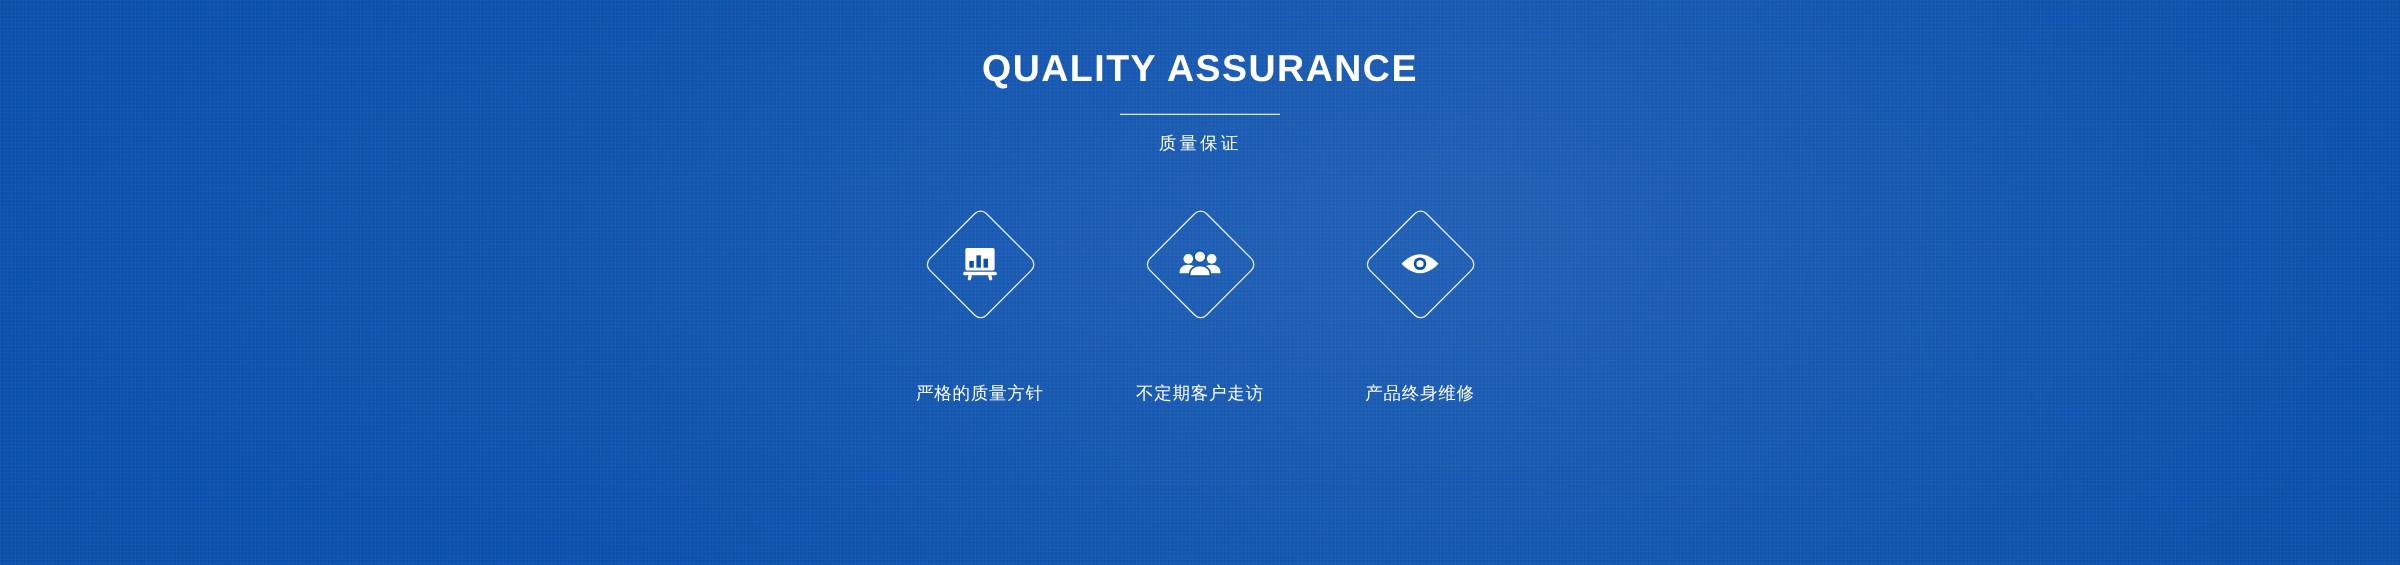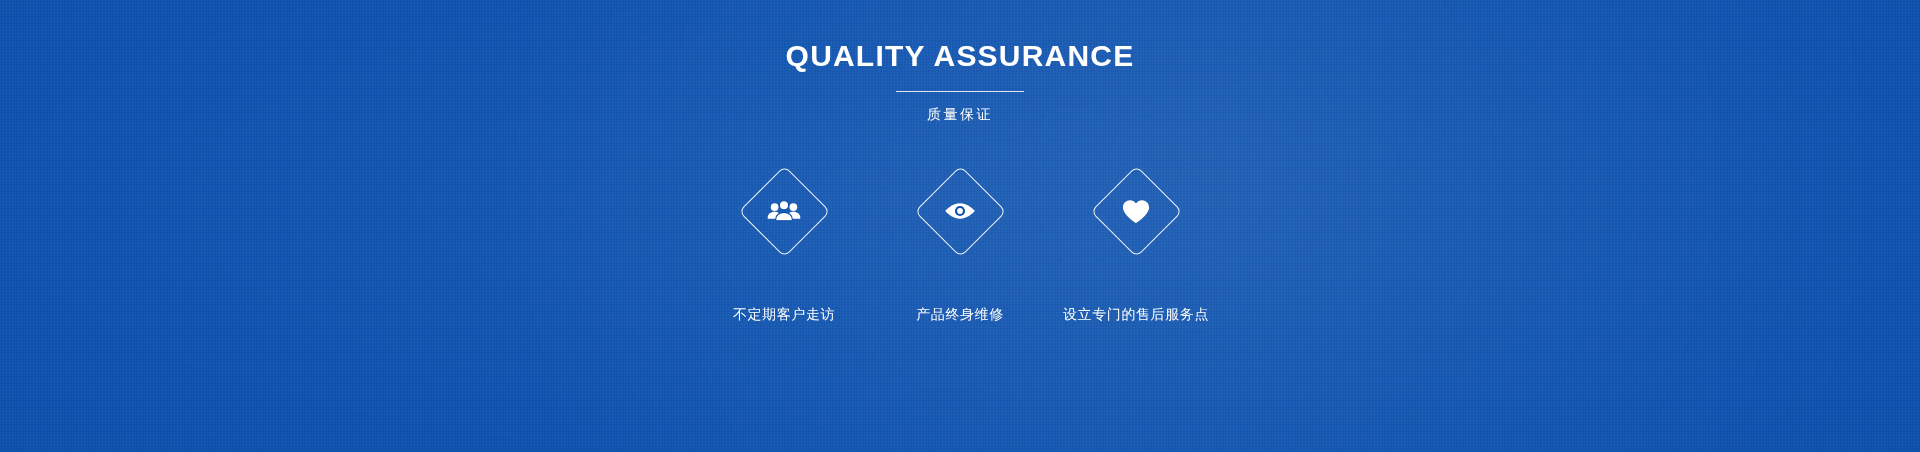--- a/index.html
+++ b/index.html
@@ -150,20 +150,37 @@
   <div id="content">
 
     <div class="heading-en">QUALITY ASSURANCE</div>
 
     <div class="heading-rule"></div>
 
     <div class="heading-cn">质量保证</div>
 
     <div class="features">
 
+      <div class="feature">
+        <div class="diamond-wrap">
+          <div class="diamond"></div>
+          <div class="glyph">
+            <svg viewBox="0 0 40 40" width="36" height="36" aria-hidden="true">
+              <rect x="7" y="6" width="26" height="20" rx="1.5"></rect>
+              <rect x="10.5" y="17.5" width="4" height="6" fill="#0b50ad"></rect>
+              <rect x="16.8" y="12.5" width="4" height="11" fill="#0b50ad"></rect>
+              <rect x="23.1" y="15.5" width="4" height="8" fill="#0b50ad"></rect>
+              <rect x="5" y="27.2" width="30" height="3.1" rx="1.4"></rect>
+              <rect x="9.4" y="29.6" width="3" height="5.2" rx="1.3" transform="rotate(16 10.9 32.2)"></rect>
+              <rect x="27.6" y="29.6" width="3" height="5.2" rx="1.3" transform="rotate(-16 29.1 32.2)"></rect>
+            </svg>
+          </div>
+        </div>
+        <div class="feature-label">严格的质量方针</div>
+      </div>
 
 
       <div class="feature">
         <div class="diamond-wrap">
           <div class="diamond"></div>
           <div class="glyph">
             <svg viewBox="0 0 40 40" width="36" height="36" aria-hidden="true">
               <circle cx="9.6" cy="15.6" r="4.3"></circle>
               <path d="M1.9 27.2c0-3.9 3.4-6.4 7.7-6.4s7.7 2.5 7.7 6.4v1.3H1.9z"></path>
               <circle cx="30.4" cy="15.6" r="4.3"></circle>
@@ -183,27 +200,16 @@
             <svg viewBox="0 0 40 40" width="36" height="36" aria-hidden="true">
               <path d="M20 11.5C11.8 11.5 5.2 18.2 3.6 20c1.6 1.8 8.2 8.5 16.4 8.5S34.8 21.8 36.4 20c-1.6-1.8-8.2-8.5-16.4-8.5z"></path>
               <circle cx="20" cy="20" r="5.6" fill="#0b50ad"></circle>
               <circle cx="20" cy="20" r="3.2" fill="#ffffff"></circle>
             </svg>
           </div>
         </div>
         <div class="feature-label">产品终身维修</div>
       </div>
 
-      <div class="feature">
-        <div class="diamond-wrap">
-          <div class="diamond"></div>
-          <div class="glyph">
-            <svg viewBox="0 0 40 40" width="36" height="36" aria-hidden="true">
-              <path d="M20 33.5S5.5 24.3 5.5 16.1c0-4.7 3.6-8.1 8-8.1 2.9 0 5.2 1.5 6.5 3.7 1.3-2.2 3.6-3.7 6.5-3.7 4.4 0 8 3.4 8 8.1C34.5 24.3 20 33.5 20 33.5z"></path>
-            </svg>
-          </div>
-        </div>
-        <div class="feature-label">设立专门的售后服务点</div>
-      </div>
 
     </div>
   </div>
 </div>
 
 </body></html>

